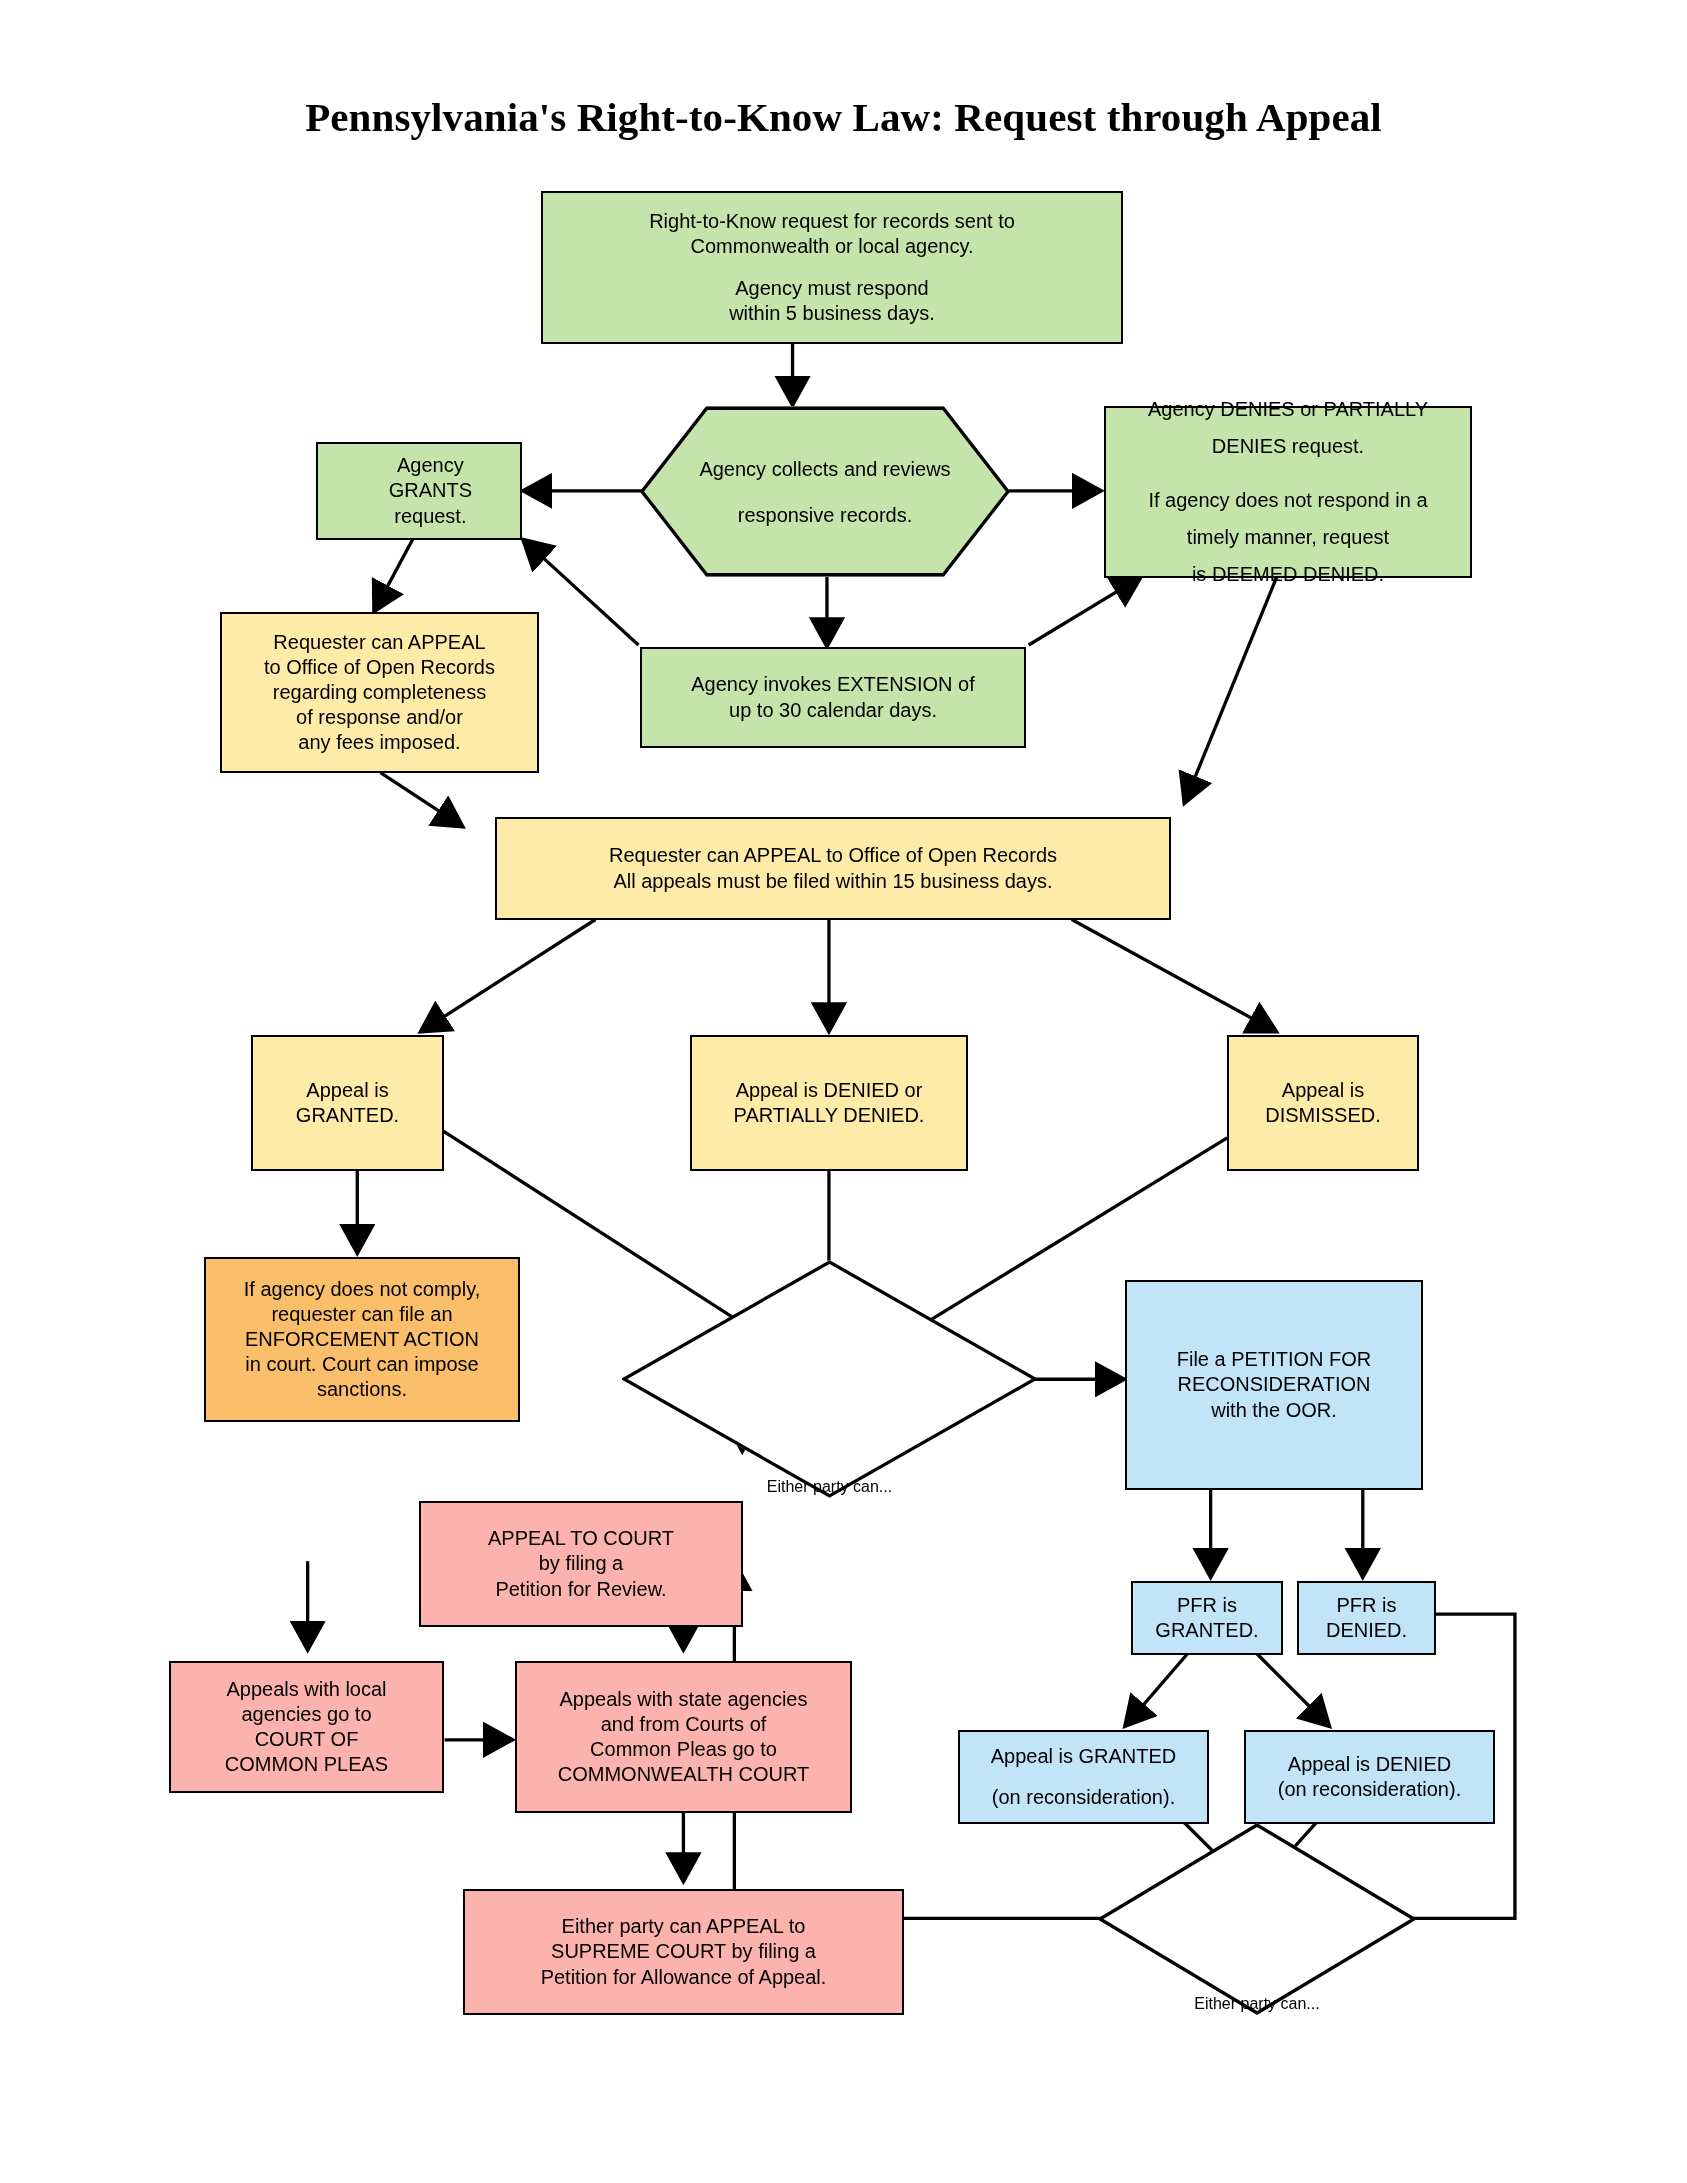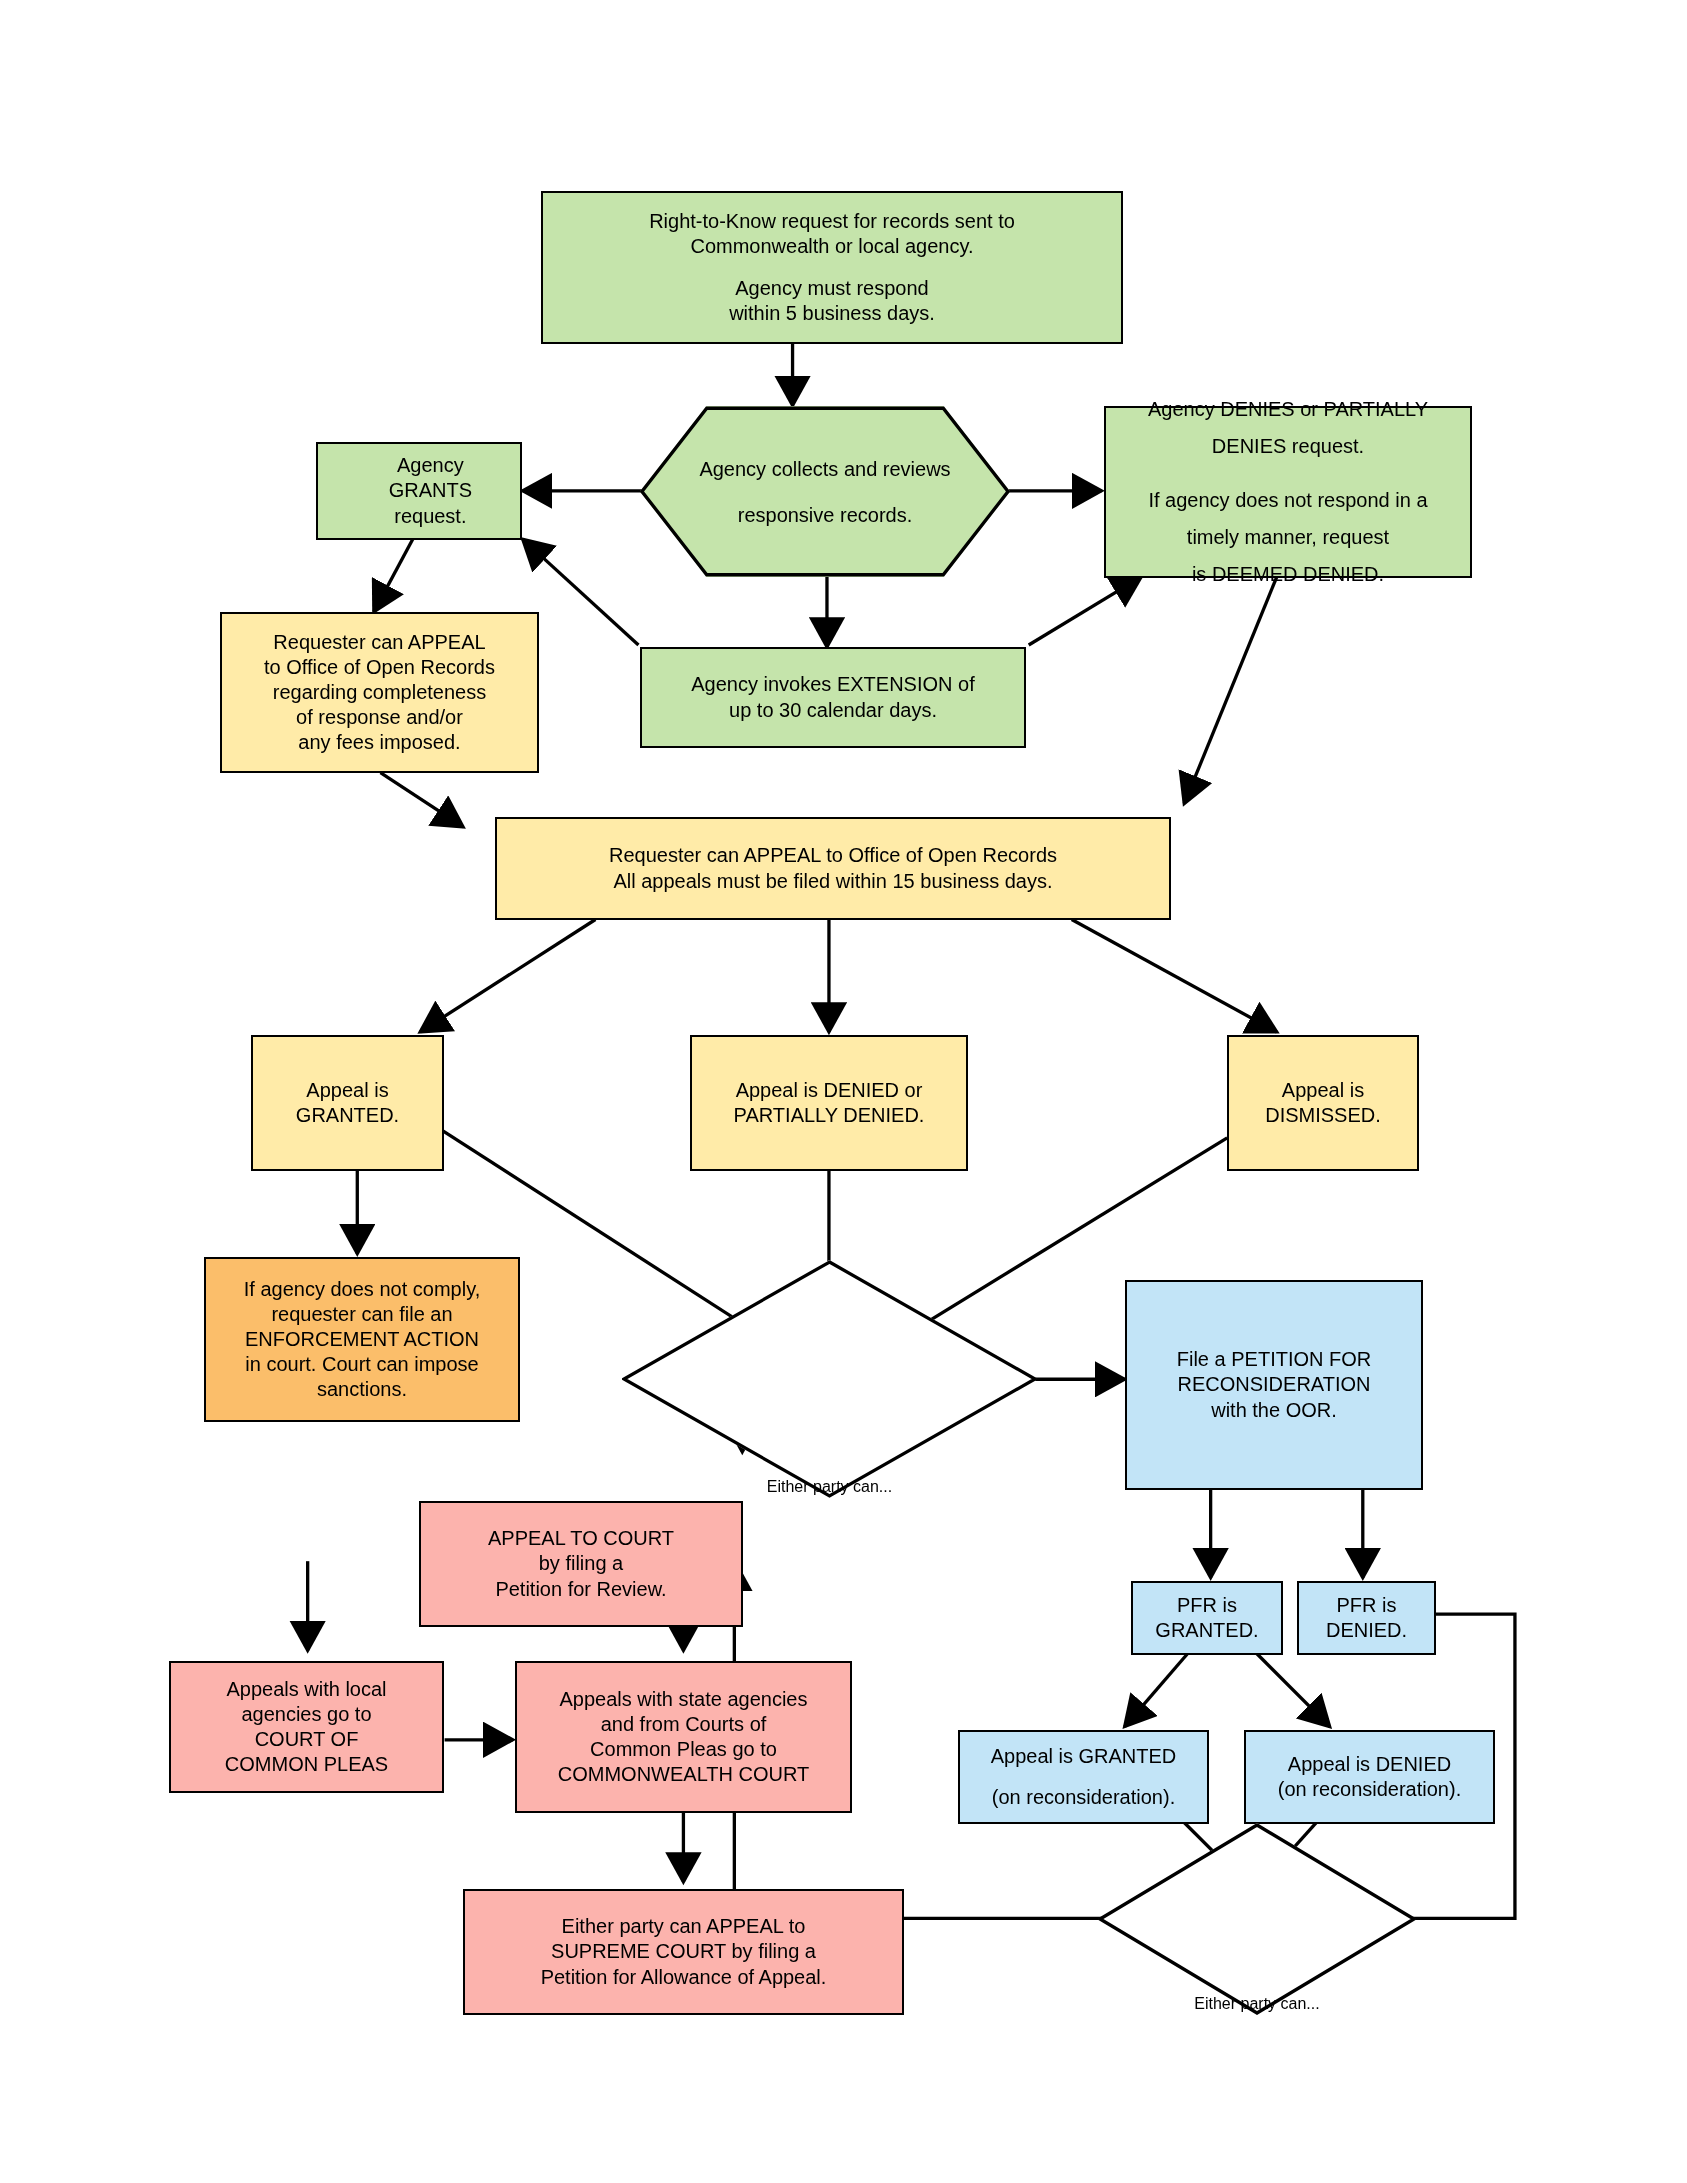--- a/index.html
+++ b/index.html
@@ -40,20 +40,21 @@
        font-size:16px;line-height:1.3;}
   .diamond .dfill{position:absolute;inset:0;background:#ffffff;
        clip-path:polygon(50% 0,100% 50%,50% 100%,0 50%);}
   .diamond .lbl{position:relative;z-index:2;}
 </style>
 </head>
 <body>
 
 <div id="stage">
 
+  <div id="title">Pennsylvania's Right-to-Know Law: Request through Appeal</div>
 
   <svg id="wires" viewBox="0 0 2550 3300">
     <defs>
       <marker id="ah" markerWidth="11" markerHeight="11" refX="9" refY="5.5" orient="auto" markerUnits="strokeWidth">
         <path d="M0,0 L10,5.5 L0,11 z" fill="#000"></path>
       </marker>
     </defs>
     <g stroke="#000" stroke-width="5" fill="none" marker-end="url(#ah)">
 
       <path d="M1198,518 L1198,613"></path>

